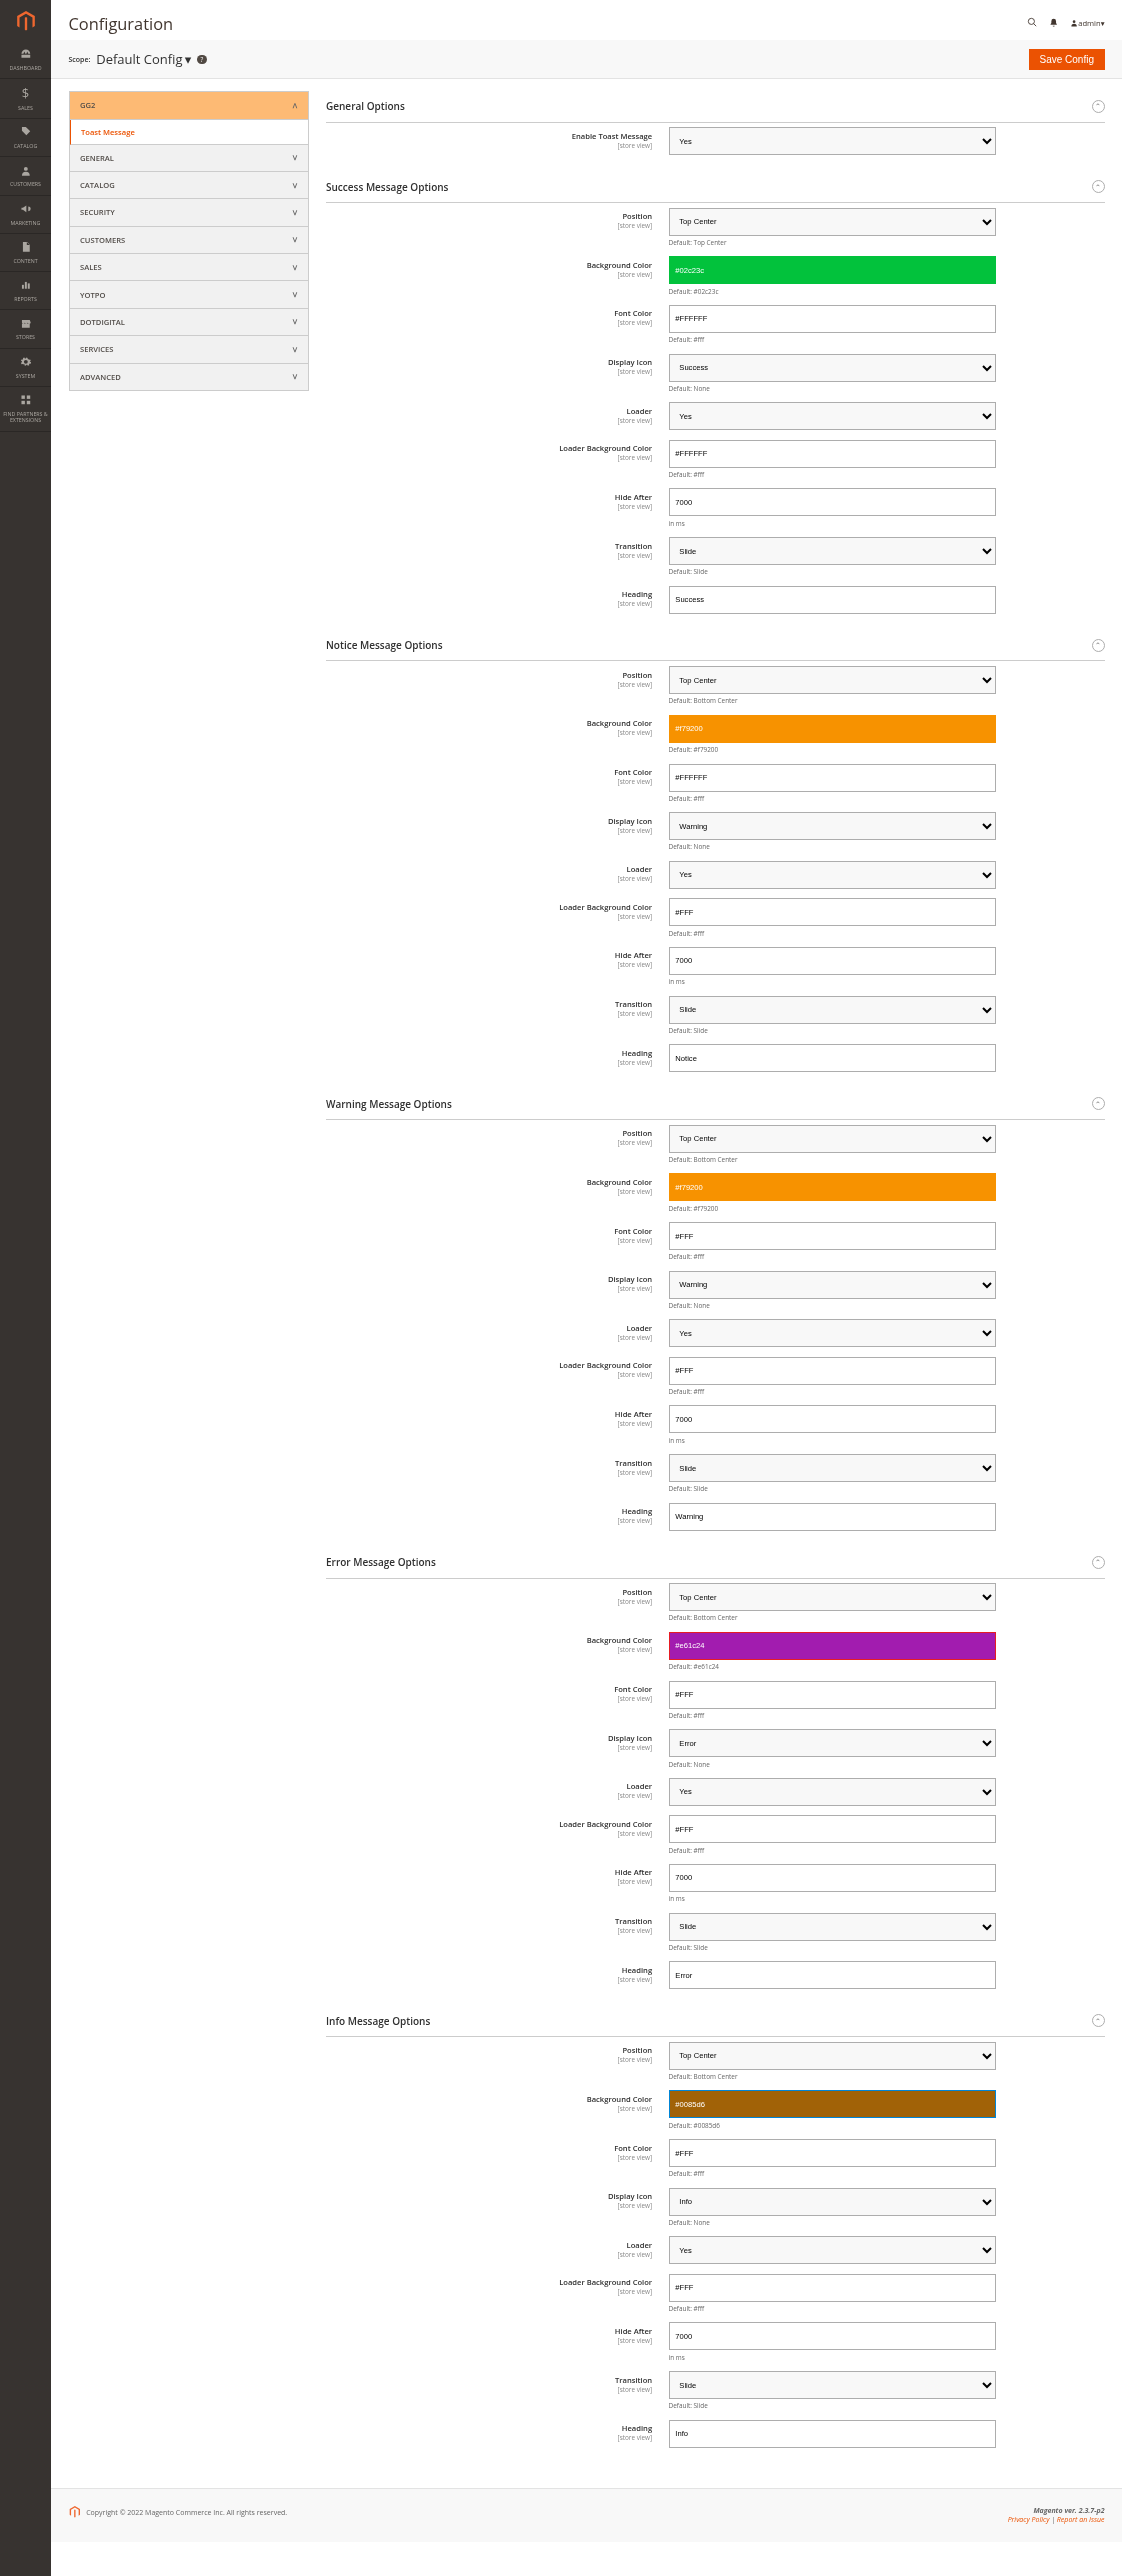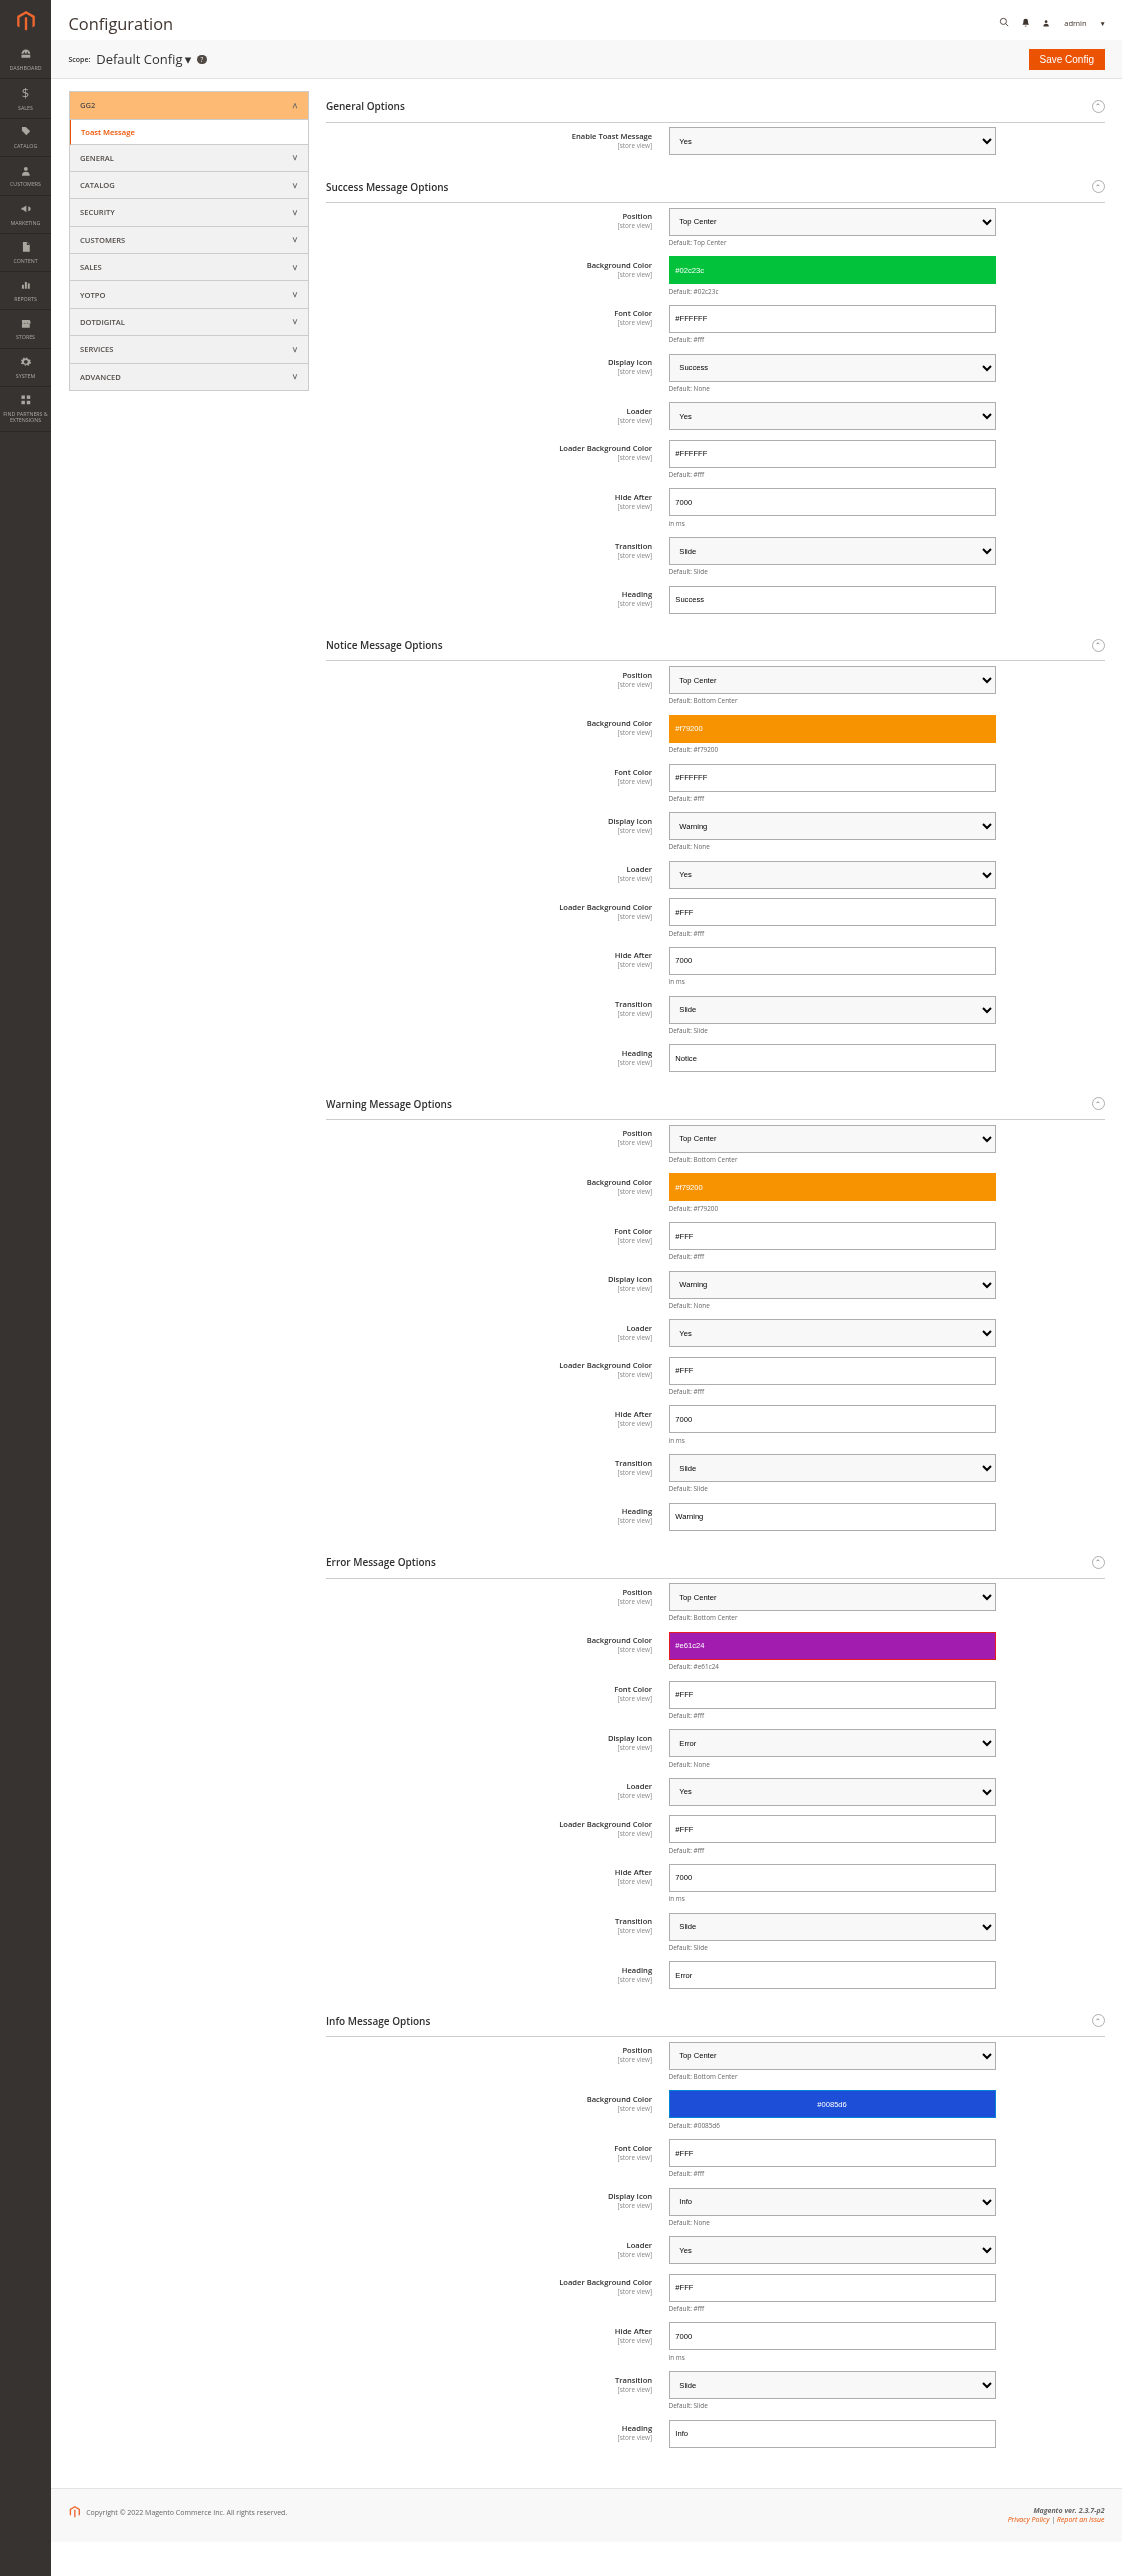--- a/index.html
+++ b/index.html
@@ -13,21 +13,21 @@
 .nav-item { display: flex; flex-direction: column; align-items: center; padding: 7px 2.3px; color: #aaa6a0; font-size: 5.8px; text-align: center; cursor: pointer; border-bottom: 0.6px solid #2a2725; }
 .nav-item .icon { font-size: 11.7px; margin-bottom: 2.9px; display: block; color: #aaa6a0; }
 .nav-item span { line-height: 1.2; text-transform: uppercase; font-size: 5.3px; }
 
 
 .main { flex: 1; background: #fff; }
 .header { padding: 11.7px 17.5px 5.8px; display: flex; align-items: center; justify-content: space-between; }
 .header h1 { font-size: 16.4px; font-weight: 400; color: #41362f; }
 .header-actions { display: flex; align-items: center; gap: 11.7px; color: #41362f; }
 .header-actions .icon { font-size: 10.5px; cursor: pointer; }
-.admin-user { display: flex; align-items: center; gap: 14px; font-size: 7.6px; cursor: pointer; }
+.admin-user { display: flex; align-items: center; gap: 0; font-size: 7.6px; cursor: pointer; }
 
 
 .scope-bar { background: #f8f8f8; padding: 8.8px 17.5px; display: flex; align-items: center; justify-content: space-between; border-bottom: 0.6px solid #e3e3e3; }
 .scope-left { display: flex; align-items: center; gap: 5.8px; font-size: 7px; }
 .scope-left strong { font-weight: 600; color: #303030; }
 .scope-selector { display: inline-flex; align-items: center; gap: 2.3px; font-size: 13px; cursor: pointer; }
 .qmark { width: 9.4px; height: 9.4px; border-radius: 50%; background: #514943; color: #fff; display: inline-flex; align-items: center; justify-content: center; font-size: 6.4px; cursor: help; }
 .btn-save { background: #eb5202; color: #fff; border: none; padding: 4.7px 10.5px; font-size: 10px; cursor: pointer; }
 
 
@@ -534,21 +534,21 @@
               <div class="field">
     <div class="field-label"><span class="lbl">Position</span><span class="scope">[store view]</span></div>
     <div class="field-control">
       <select><option>Top Center</option></select>
       <div class="note">Default: Bottom Center</div>
     </div>
               </div>
               <div class="field">
     <div class="field-label"><span class="lbl">Background Color</span><span class="scope">[store view]</span></div>
     <div class="field-control">
-      <input type="text" value="#0085d6" style="background: #1d4ed8; color: rgb(255, 255, 255); border-color: rgb(0, 133, 214); text-align: center;">
+      <input type="text" value="#0085d6" style="background: #a16207; color: rgb(255, 255, 255); border-color: rgb(0, 133, 214);">
       <div class="note">Default: #0085d6</div>
     </div>
               </div>
               <div class="field">
     <div class="field-label"><span class="lbl">Font Color</span><span class="scope">[store view]</span></div>
     <div class="field-control">
       <input type="text" value="#FFF" style="">
       <div class="note">Default: #fff</div>
     </div>
               </div>

